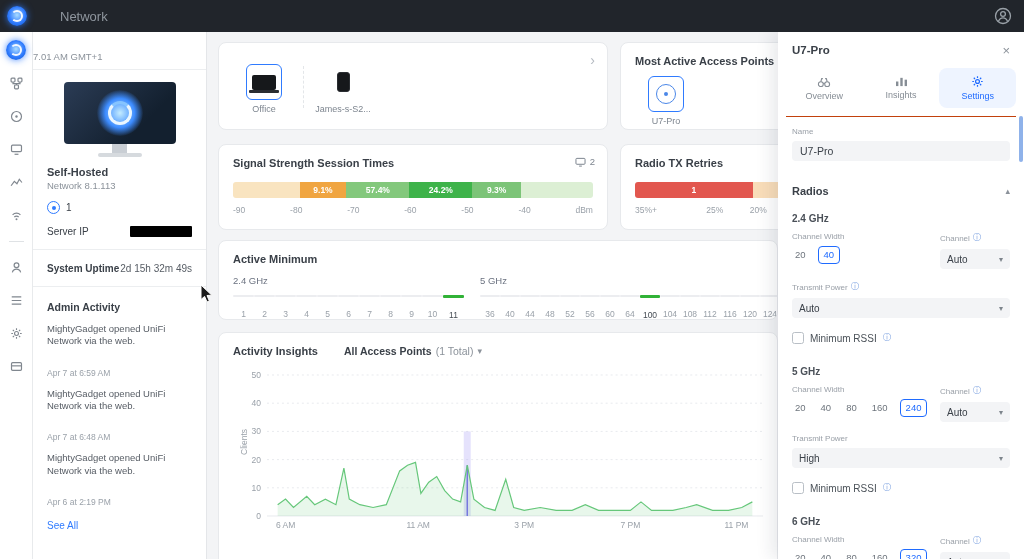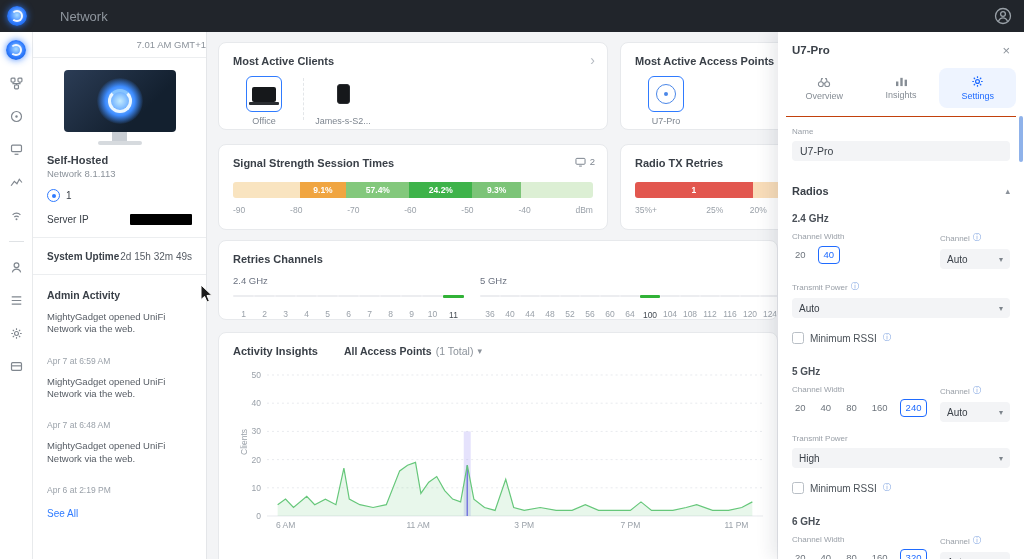--- a/index.html
+++ b/index.html
@@ -15,21 +15,21 @@
   .account{margin-left:auto;margin-right:12px;color:#9aa1a8;display:flex;cursor:pointer}
 
   
   .rail{position:absolute;top:32px;left:0;width:33px;height:527px;background:#fff;border-right:1px solid #e8eaec;display:flex;flex-direction:column;align-items:center;padding-top:8px;z-index:30}
   .rail .ulogo{margin-bottom:16px}
   .ric{width:15px;height:15px;color:#80878f;margin-bottom:18px;display:flex;align-items:center;justify-content:center;cursor:pointer}
   .rdiv{width:15px;height:1px;background:#dfe2e5;margin:0 0 18px}
 
   
   .lpanel{position:absolute;top:32px;left:33px;width:174px;height:527px;background:#fff;border-right:1px solid #e4e6e9;z-index:10;padding:0 14px;overflow:hidden}
-  .ltime{height:26px;line-height:26px;text-align:right;font-size:9.5px;color:#8b929a;border-bottom:1px solid #eceef0;margin:0 -14px}
+  .ltime{height:26px;line-height:26px;text-align:left;font-size:9.5px;color:#8b929a;border-bottom:1px solid #eceef0;margin:12px -14px}
   .monwrap{margin:12px auto 0;width:120px}
   .screen{width:112px;height:62px;margin:0 auto;background:linear-gradient(135deg,#2b3c55 0%,#13202f 70%);border-radius:4px;position:relative;overflow:hidden}
   .glow{position:absolute;left:50%;top:50%;width:46px;height:46px;transform:translate(-50%,-50%);background:radial-gradient(circle,#c4ecff 0%,#3d8cff 45%,rgba(20,40,70,0) 72%);border-radius:50%}
   .ring{position:absolute;left:50%;top:50%;width:24px;height:24px;transform:translate(-50%,-50%);border:3px solid #eaf6ff;border-top-color:#86c4ff;border-radius:50%}
   .stand{width:15px;height:9px;background:#c9ced4;margin:0 auto}
   .mbase{width:44px;height:4px;background:#d6dade;border-radius:2px;margin:0 auto}
   .cname{font-size:11px;font-weight:700;color:#3a4048;margin-top:9px}
   .cver{font-size:9.5px;color:#8b929a;margin-top:2px}
   .wanrow{display:flex;align-items:center;gap:6px;margin-top:10px}
   .wanicon{width:13px;height:13px;border:1.5px solid #2f7bff;border-radius:50%;position:relative}
@@ -240,21 +240,20 @@
     <div class="aentry">
       <div class="aetext">MightyGadget opened UniFi Network via the web.</div>
       <div class="aetime">Apr 6 at 2:19 PM</div>
     </div>
     <a class="seeall">See All</a>
   </aside>
 
   <main class="main">
 
     <section class="card" style="left:11px;top:10px;width:390px;height:88px">
-      <div class="ctitle">Most Active Clients</div>
       <span class="chev">›</span>
       <div class="clrow">
         <div class="clitem">
           <div class="clicon sel">
               <div class="laptop"></div>
             </div>
           <div class="cllabel">Office</div>
         </div>
         <div class="cldiv"></div>
         <div class="clitem">
@@ -315,21 +314,21 @@
           <div class="seg" style="width: 23%; background: rgb(223, 238, 214);"></div>
         </div>
       <div class="txaxis">
         <span style="left:0">35%+</span>
         <span style="left:23%">25%</span>
         <span style="left:37%">20%</span>
       </div>
     </section>
 
     <section class="card" style="left:11px;top:208px;width:560px;height:80px;padding-right:0">
-      <div class="ctitle">Retries Channels</div>
+      <div class="ctitle">Active Minimum</div>
       <div class="chgroups">
         <div class="chgroup">
           <div class="bandlabel">2.4 GHz</div>
           <div class="chcells">
               <div class="chcell"><i></i><span>1</span></div>
               <div class="chcell"><i></i><span>2</span></div>
               <div class="chcell"><i></i><span>3</span></div>
               <div class="chcell"><i></i><span>4</span></div>
               <div class="chcell"><i></i><span>5</span></div>
               <div class="chcell"><i></i><span>6</span></div>

